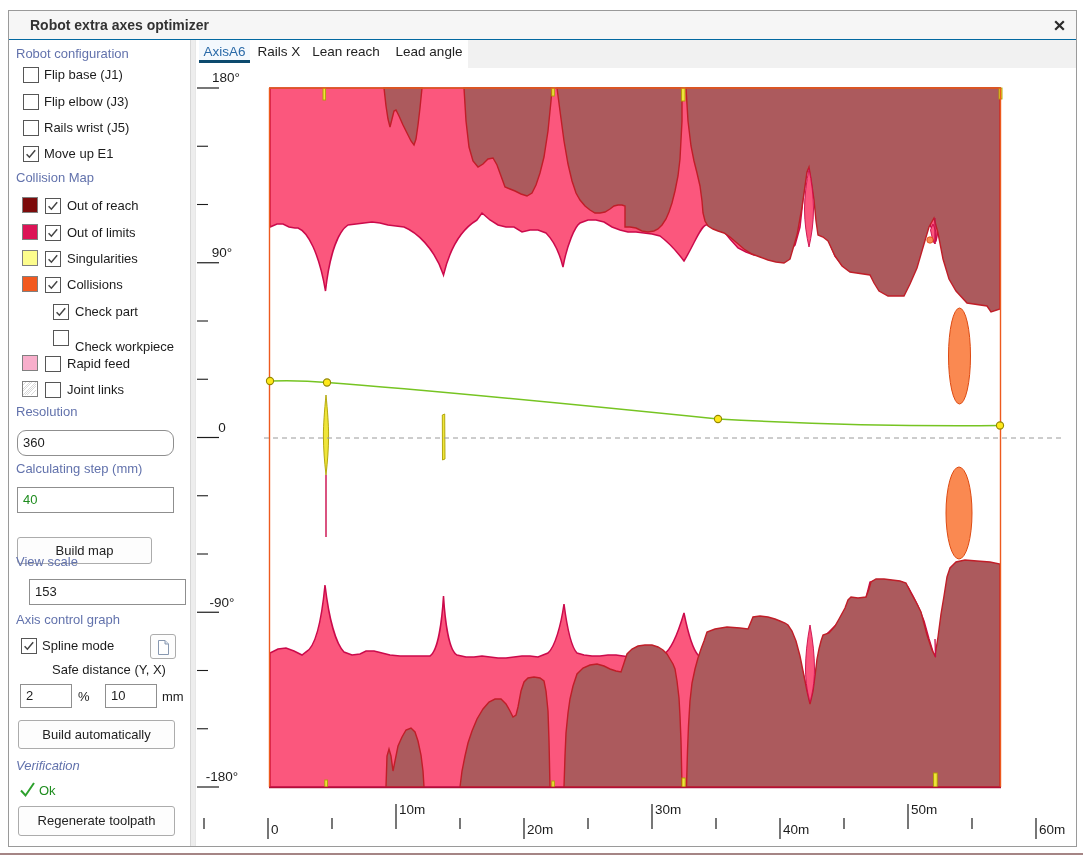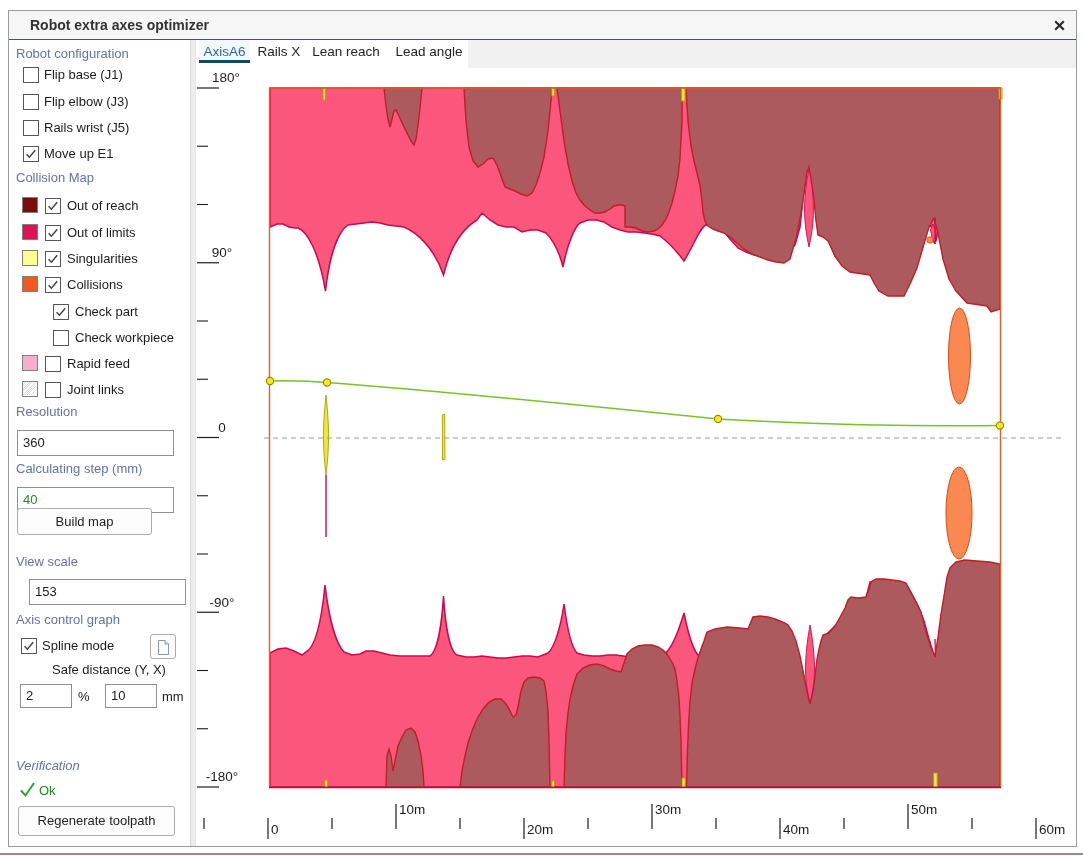--- a/index.html
+++ b/index.html
@@ -89,58 +89,59 @@
     <div class="lbl" style="left:58px;top:237px;">Collisions</div>
 
     <div class="cb" style="left:44px;top:264px;">
         <svg width="14" height="14" viewBox="0 0 14 14">
           <path d="M2.6 7.2 L5.4 10.2 L11.2 3.2" stroke="#444" stroke-width="1.5" fill="none"></path>
         </svg>
       </div>
     <div class="lbl" style="left:66px;top:264px;">Check part</div>
 
     <div class="cb" style="left:44px;top:290px;"></div>
-    <div class="lbl" style="left:66px;top:290px;">Check workpiece</div>
+    <div class="lbl" style="left:66px;top:299px;">Check workpiece</div>
 
     <div class="sw" style="left:13px;top:315px;background:#f8aecb;"></div>
     <div class="cb" style="left:36px;top:316px;"></div>
     <div class="lbl" style="left:58px;top:316px;">Rapid feed</div>
 
     <div class="sw" style="left:13px;top:341px;background:#fff;">
       <svg width="14" height="14">
           <path d="M0 3 L3 0 M0 9 L9 0 M2 13 L13 2 M8 13 L13 8 M0 13 L13 0 M0 7 L7 0 M4 13 L13 4" stroke="#cfcfcf" stroke-width="0.8"></path>
         </svg></div>
     <div class="cb" style="left:36px;top:342px;"></div>
     <div class="lbl" style="left:58px;top:342px;">Joint links</div>
 
     <div class="hdr" style="top:364px;left:7px;">Resolution</div>
-    <div class="inp" style="left:8px;top:390px;width:157px;height:26px;">360</div>
+    <div class="inp" style="left:8px;top:390px;width:157px;height:26px;border-radius:9px;">360</div>
     <div class="hdr" style="top:421px;left:7px;text-align:right;">Calculating step (mm)</div>
     <div class="inp" style="left:8px;top:447px;width:157px;height:26px;color:#1e8c1e;">40</div>
-    <div class="btn" style="left:8px;top:468px;width:135px;height:27px;line-height:25px;">Build map</div>
+    <div class="btn" style="left:8px;top:497px;width:135px;height:27px;line-height:25px;">Build map</div>
     <div class="hdr" style="top:514px;left:7px;">View scale</div>
     <div class="inp" style="left:20px;top:539px;width:157px;height:26px;">153</div>
     <div class="hdr" style="top:572px;left:7px;">Axis control graph</div>
     <div class="cb" style="left:12px;top:598px;">
         <svg width="14" height="14" viewBox="0 0 14 14">
           <path d="M2.6 7.2 L5.4 10.2 L11.2 3.2" stroke="#444" stroke-width="1.5" fill="none"></path>
         </svg>
       </div>
     <div class="lbl" style="left:33px;top:598px;">Spline mode</div>
     <div class="btn" style="left:141px;top:594px;width:26px;height:25px;">
       <svg width="13" height="15" viewBox="0 0 13 15" style="margin-top:5px;">
         <path d="M1.5 0.5 L8 0.5 L11.5 4 L11.5 14.5 L1.5 14.5 Z" fill="#fff" stroke="#8898b0" stroke-width="1"></path>
         <path d="M8 0.5 L8 4 L11.5 4" fill="#dde4ee" stroke="#8898b0" stroke-width="1"></path>
       </svg>
     </div>
     <div class="lbl" style="left:8px;top:622px;margin-left:35px;">Safe distance (Y, X)</div>
     <div class="inp" style="left:11px;top:644px;width:52px;height:24px;line-height:22px;">2</div>
     <div class="lbl" style="left:69px;top:649px;">%</div>
     <div class="inp" style="left:96px;top:644px;width:52px;height:24px;line-height:22px;">10</div>
     <div class="lbl" style="left:153px;top:649px;">mm</div>
+    <div class="btn" style="left:9px;top:680px;width:157px;height:29px;line-height:27px;">Build automatically</div>
     <div class="hdr" style="top:718px;left:7px;font-style:italic;">Verification</div>
     <svg class="abs" style="left:10px;top:741px;" width="17" height="17" viewBox="0 0 17 17">
       <path d="M2 9.5 L6.5 14.5 L15 2" stroke="#2da12d" stroke-width="2" fill="none"></path>
     </svg>
     <div class="lbl" style="left:30px;top:743px;color:#1e8c1e;">Ok</div>
     <div class="btn" style="left:9px;top:766px;width:157px;height:30px;line-height:28px;">Regenerate toolpath</div>
   </div>
   <div id="split"></div>
 
   <div id="tabstrip">

